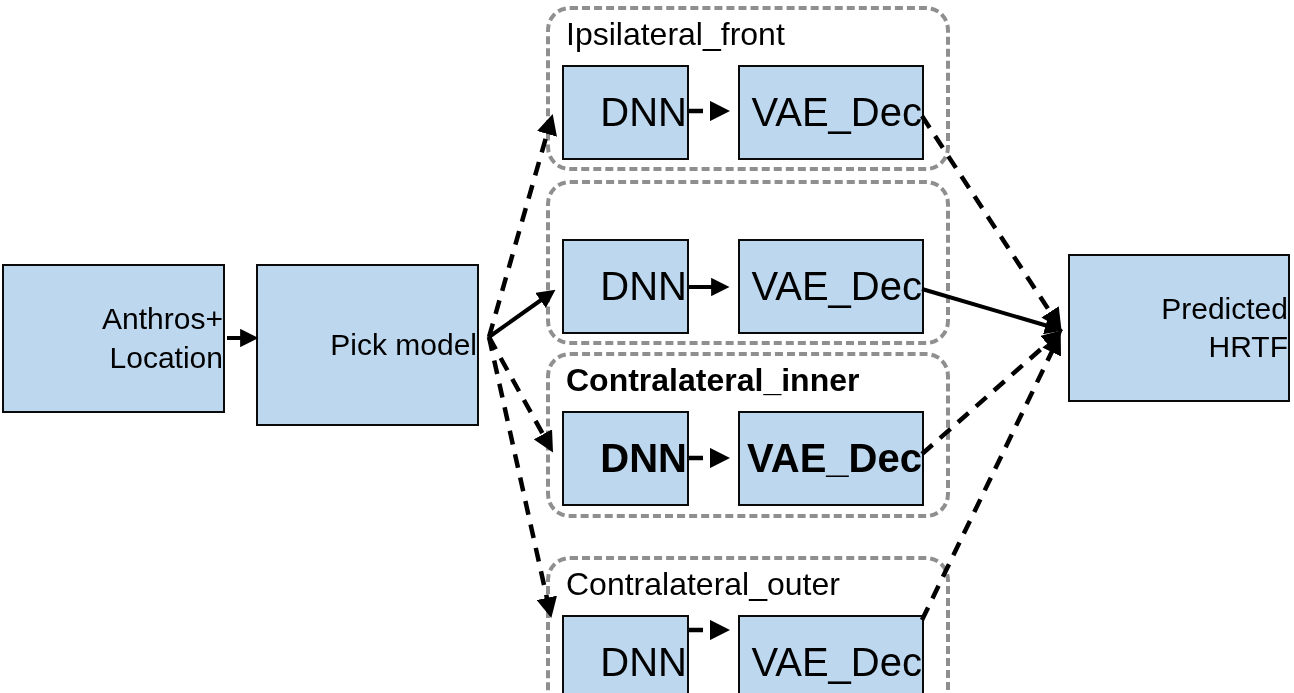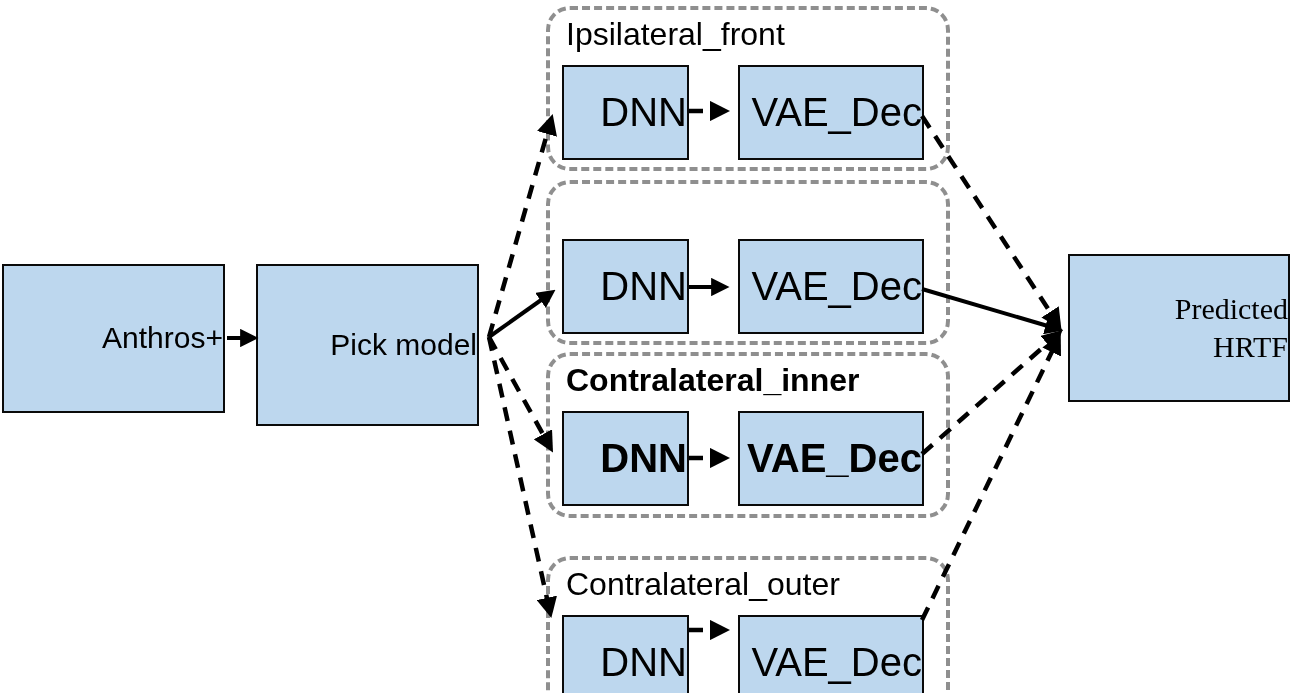--- a/index.html
+++ b/index.html
@@ -24,21 +24,21 @@
     flex-direction: column;
     align-items: flex-end;
     justify-content: center;
     text-align: center;
     font-size: 30px;
     line-height: 1.28;
     box-sizing: border-box;
   }
   .node-anthros   { left: 2px;    top: 264px; width: 223px; height: 149px; }
   .node-pick      { left: 256px;  top: 264px; width: 223px; height: 162px; }
-  .node-predicted { left: 1068px; top: 254px; width: 222px; height: 148px; font-family: Liberation Serif, serif; }
+  .node-predicted { left: 1068px; top: 254px; width: 222px; height: 148px; }
 
   .group {
     position: absolute;
     left: 546px;
     width: 404px;
     border: 4px dashed var(--group-border, #8f8f8f);
     border-radius: 24px;
     box-sizing: border-box;
     background: transparent;
   }
@@ -89,20 +89,21 @@
     fill: none;
   }
 </style>
 </head>
 <body>
 
 <div class="canvas">
 
   <div class="node node-anthros">
     <span>Anthros+</span>
+    <span>Location</span>
   </div>
 
   <div class="node node-pick">
     <span>Pick model</span>
   </div>
 
   <div class="group group-1">
     <div class="group-title">Ipsilateral_front</div>
     <div class="inner-node inner-dnn">
       <span>DNN</span>

